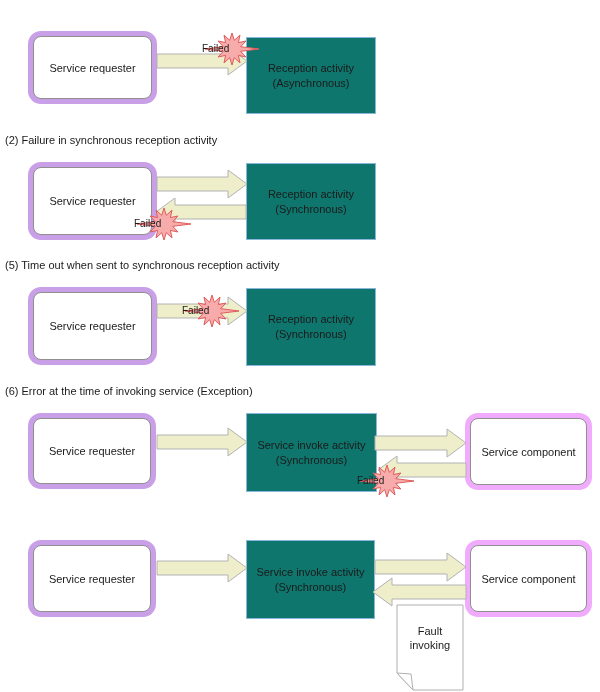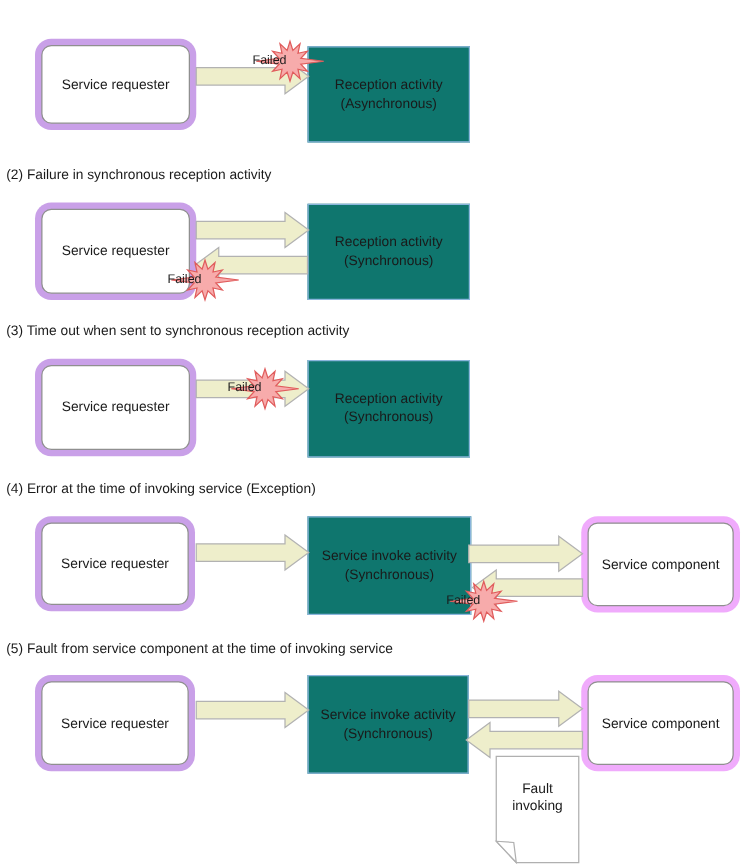--- a/index.html
+++ b/index.html
@@ -39,23 +39,22 @@
     position:absolute; left:397px; top:624px; width:66px; text-align:center;
     font-size:11px; line-height:14px;
   }
 </style>
 </head>
 <body>
 
 <div class="stage">
 
   <div class="title" style="top:134px">(2) Failure in synchronous reception activity</div>
-  <div class="title" style="top:259px">(3) Time out when sent to synchronous reception activity</div>
-  <div class="title" style="top:385px">(4) Error at the time of invoking service (Exception)</div>
-  <div class="title" style="top:513px">(5) Fault from service component at the time of invoking service</div>
+  <div class="title" style="top:259px">(5) Time out when sent to synchronous reception activity</div>
+  <div class="title" style="top:385px">(6) Error at the time of invoking service (Exception)</div>
 
   <div class="rbox purple" style="left:28px;top:31px;width:129px;height:73px">
     <div class="inner">Service requester</div>
   </div>
   <div class="rbox purple" style="left:28px;top:162px;width:129px;height:78px">
     <div class="inner">Service requester</div>
   </div>
   <div class="rbox purple" style="left:28px;top:287px;width:129px;height:78px">
     <div class="inner">Service requester</div>
   </div>

